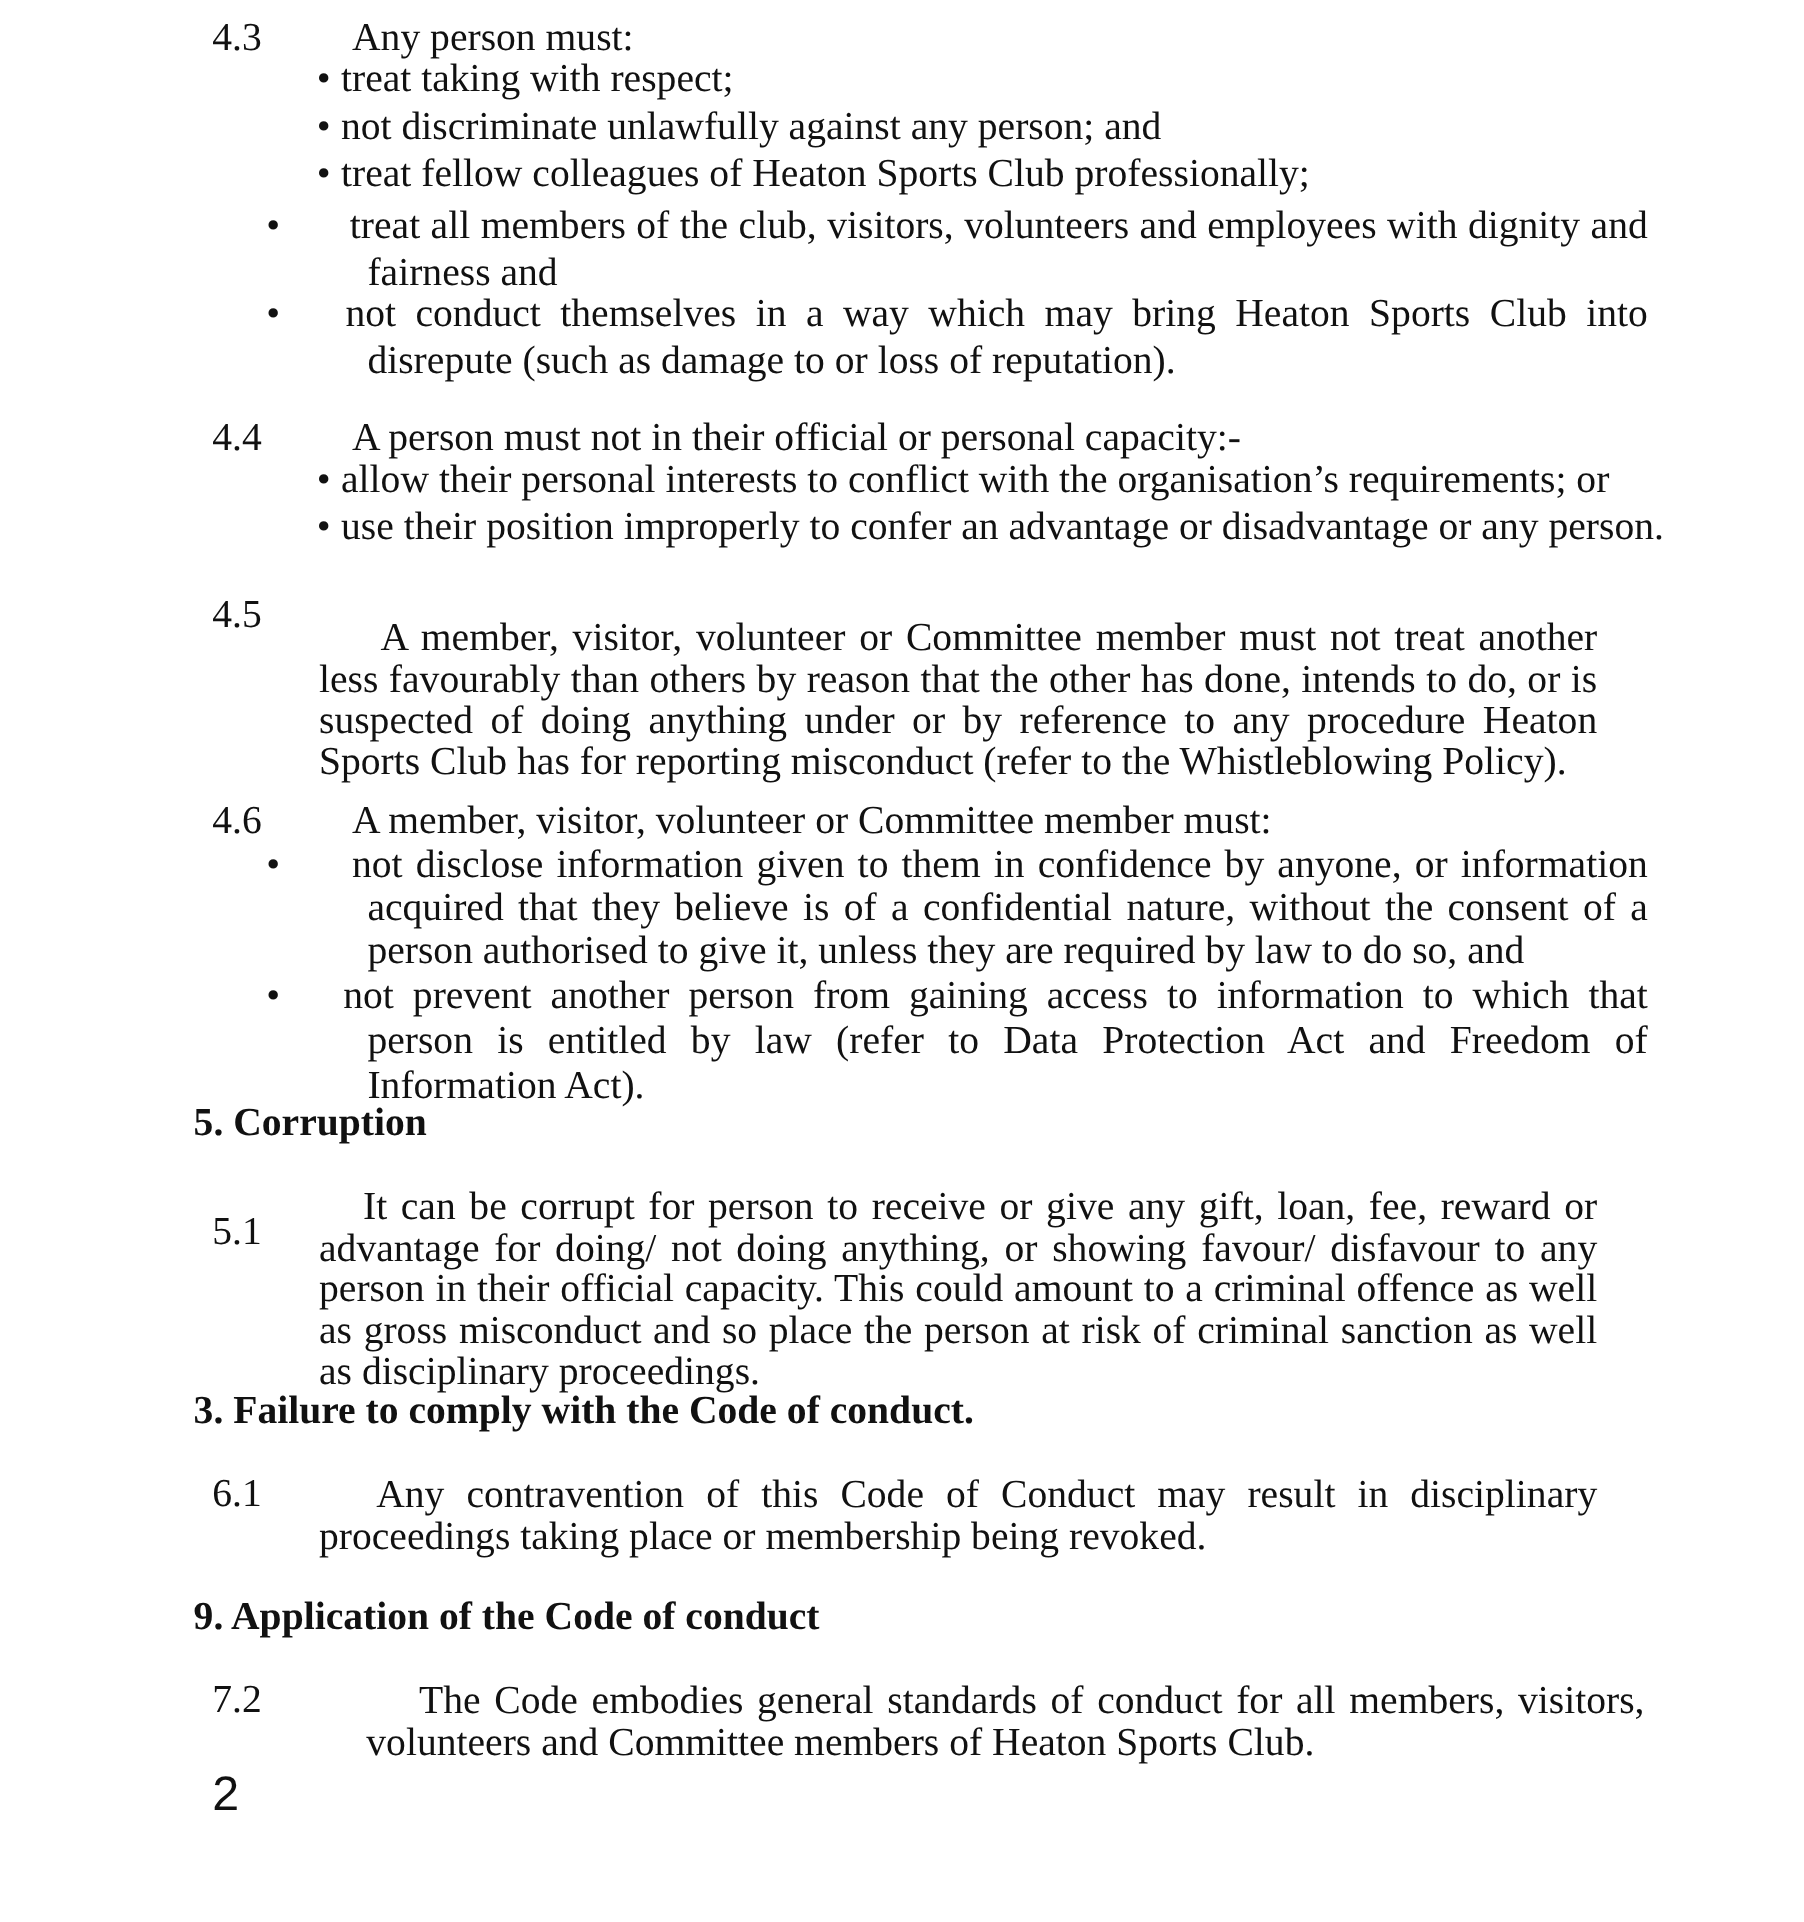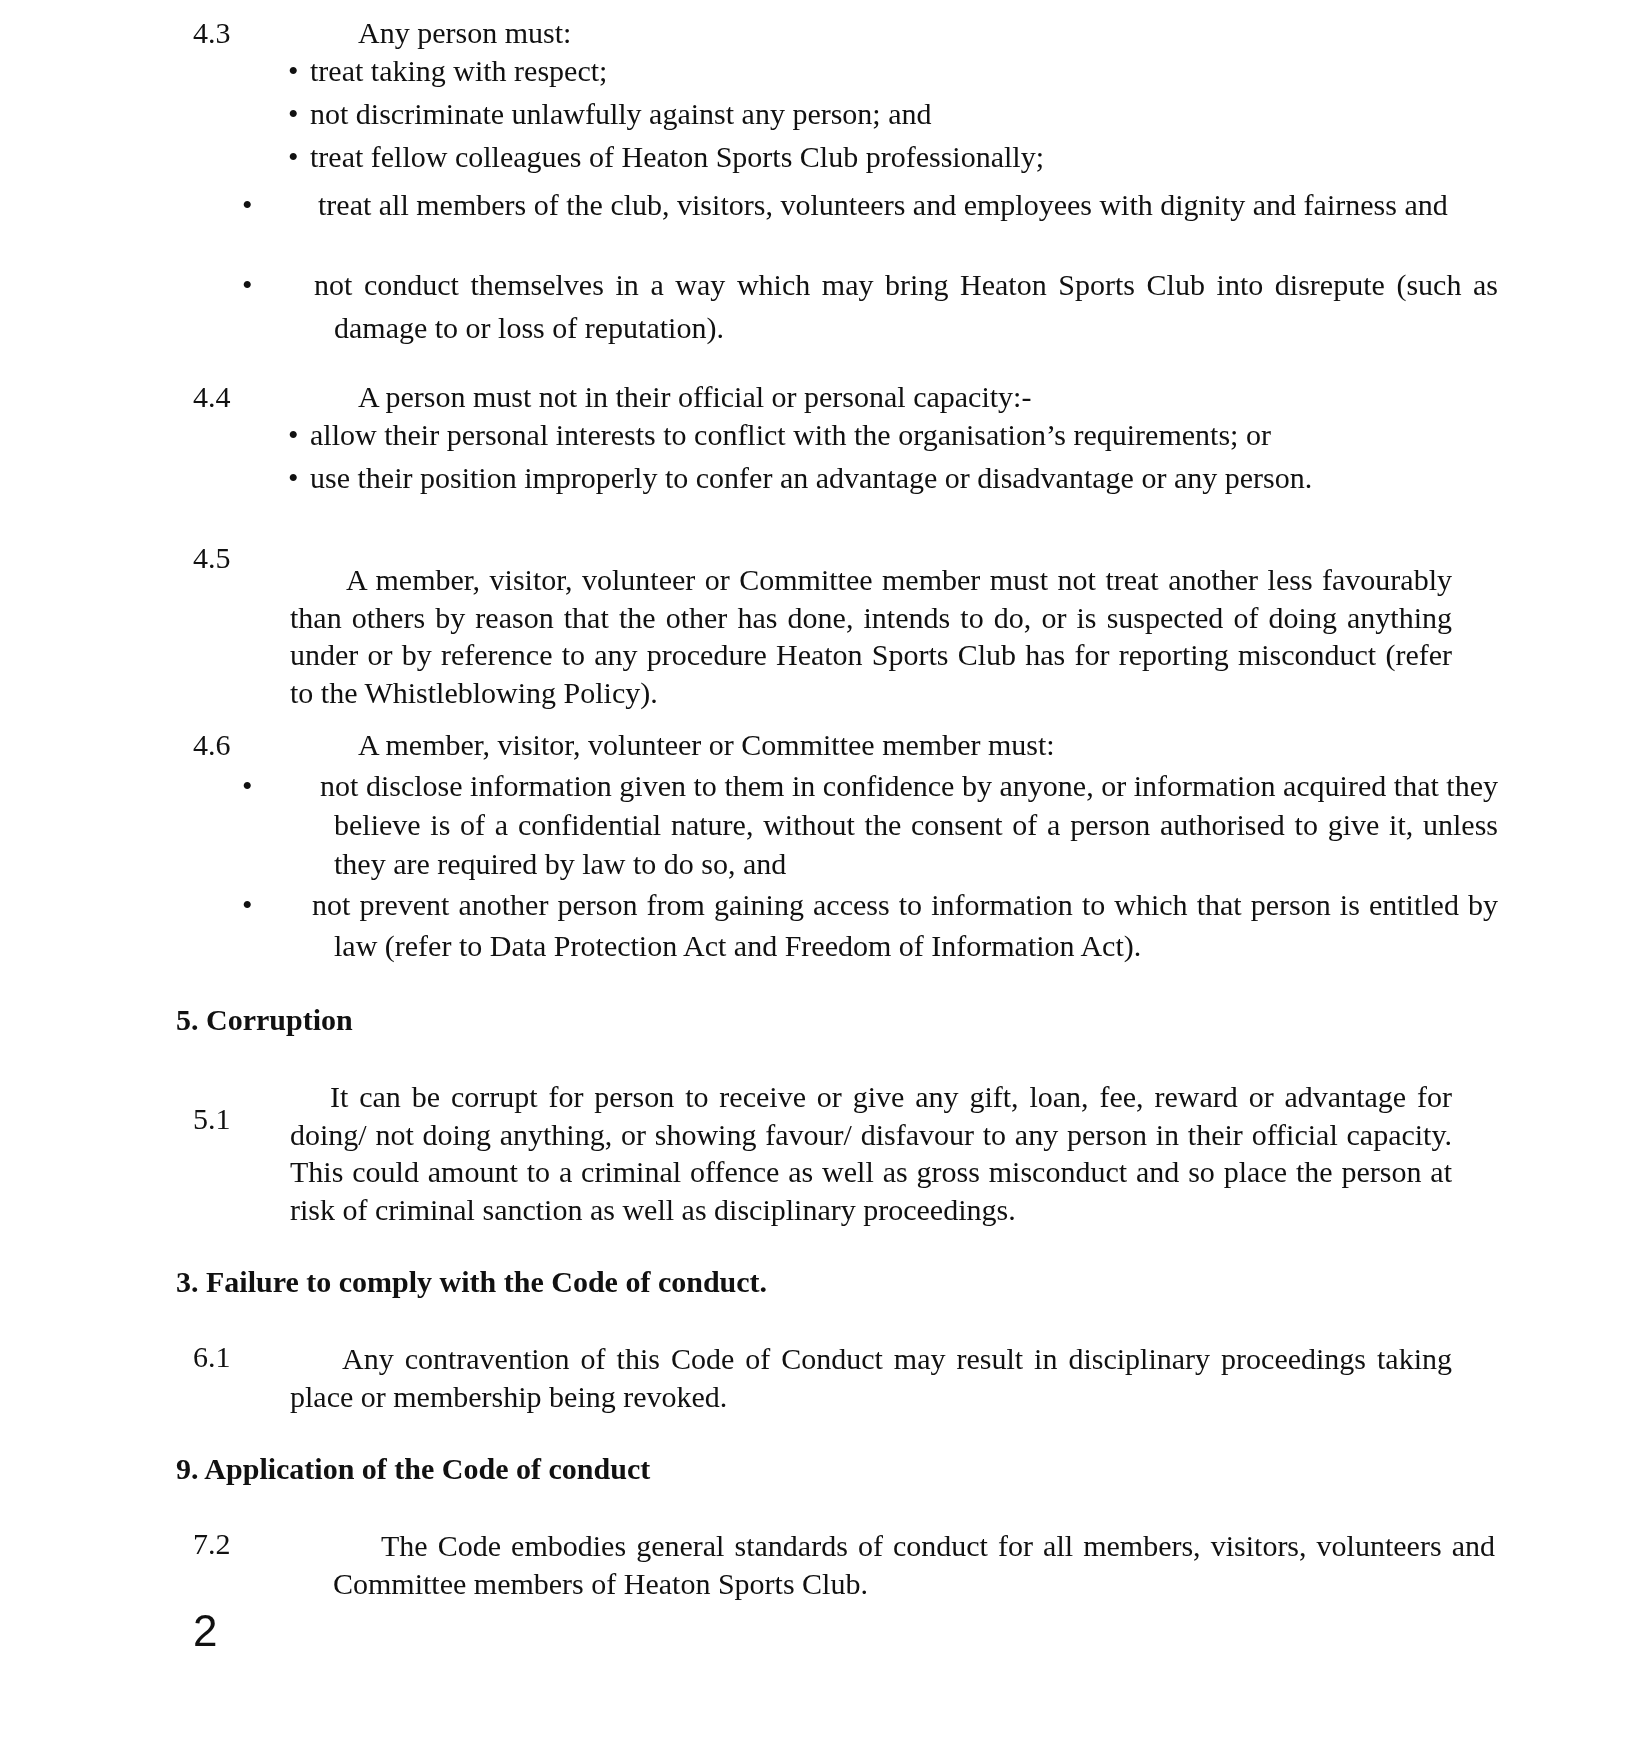--- a/index.html
+++ b/index.html
@@ -1,20 +1,20 @@
 <!DOCTYPE html>
 <html><head>
   <meta charset="utf-8">
   <style>
     html, body { margin: 0; padding: 0; background: #ffffff; }
     body { width: 1640px; height: 1747px; position: relative; overflow: hidden;
            font-family: "Liberation Serif", "DejaVu Serif", serif; color: #111111; }
-    .ln { position: absolute; font-size: 30px; line-height: 34px; white-space: nowrap; }
+    .ln { position: absolute; font-size: 36px; line-height: 34px; white-space: nowrap; }
     .num { left: 193px; }
-    .lead { left: 358px; }
+    .lead { left: 320px; }
     .bul { left: 288px; }
     .body { left: 290px; width: 1162px; text-align: justify; text-align-last: left; white-space: normal; }
     .head { left: 176px; font-weight: bold; }
     .dot { display: inline-block; width: 22px; }
     .pg { position: absolute; left: 193px; top: 1606px; font-family: "Liberation Sans", "DejaVu Sans", sans-serif; font-size: 44px; line-height: 50px; }
   </style>
 </head>
 <body>
 
 <div class="ln num" style="top:16px">4.3</div>

